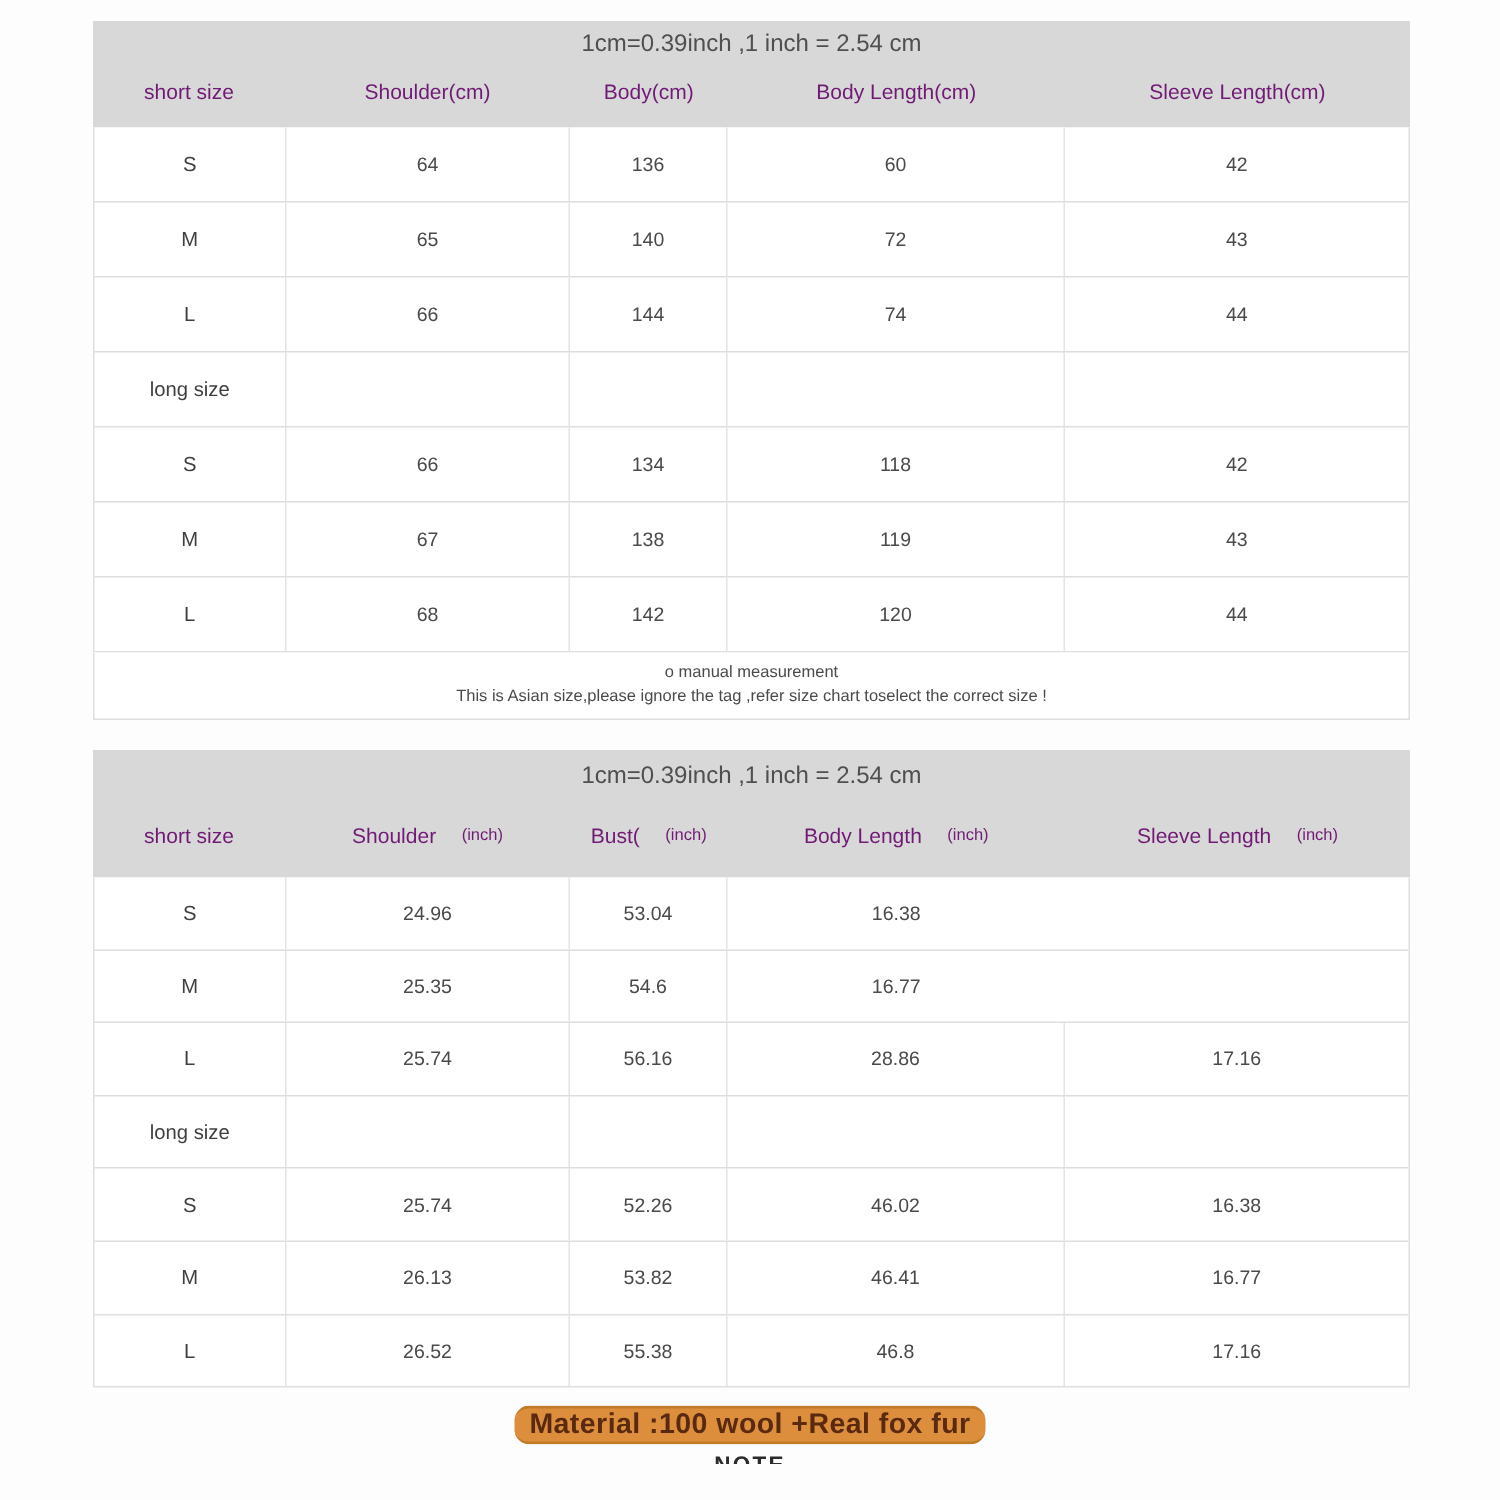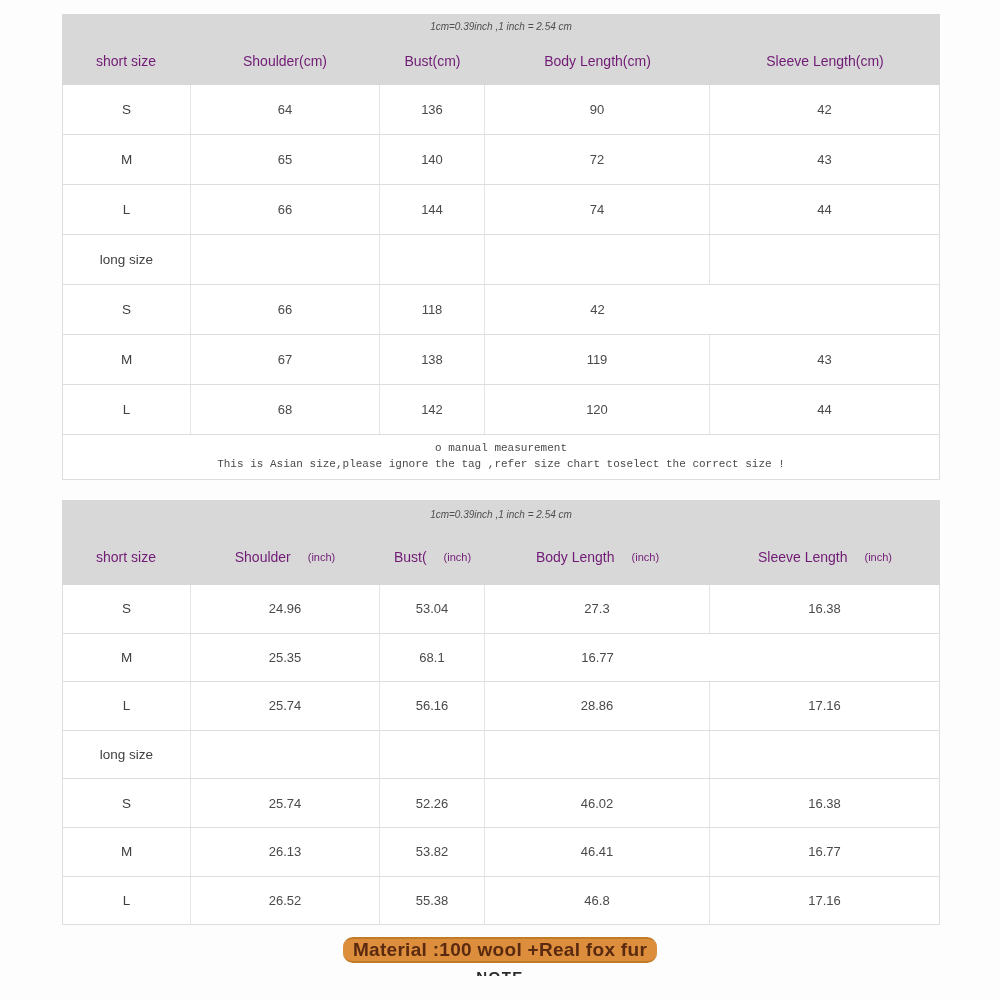--- a/index.html
+++ b/index.html
@@ -1,37 +1,37 @@
 <!DOCTYPE html>
 <html style="--header-bg: #d8d8d8; --highlight-bg: #dd8e3d; --highlight-border: #c07b27; --highlight-text: #5a2a10;"><head>
 <meta charset="utf-8">
 <style>
   html,body{margin:0;padding:0;background:#ffffff;}
   .sheet{position:relative;width:1000px;height:1000px;background:#fdfdfd;
          font-family:"Liberation Sans",sans-serif;color:#3f3f3f;overflow:hidden;}
   .spacer-top{height:14px;}
   .size-table{margin:0 60px 0 62px;width:878px;}
   .thead{background:var(--header-bg,#d8d8d8);}
-  .conv{font-size:10px;color:#4f4f4f;text-align:center;padding-top:7px;height:23px;box-sizing:border-box;font-style:italic;}
+  .conv{font-size:16px;color:#4f4f4f;text-align:center;padding-top:7px;height:23px;box-sizing:border-box;}
   .hrow{display:grid;grid-template-columns:128px 190px 105px 225px 230px;}
   .hcell{display:flex;align-items:center;justify-content:center;font-size:14px;color:#701a75;}
   .hunit{font-size:11px;margin-left:17px;}
   .t1 .hrow{height:48px;}
   .t2 .conv{height:28px;padding-top:9px;}
   .t2 .hrow{height:57px;}
   .tbody{border-left:1px solid #dedede;border-right:1px solid #dedede;background:#ffffff;}
   .trow{display:grid;grid-template-columns:128px 189px 105px 225px 229px;border-bottom:1px solid #dedede;}
   .t1 .trow{height:49px;}
   .t2 .trow{height:47.6px;}
   .tcell{display:flex;align-items:center;justify-content:center;font-size:13px;color:#4a4a4a;
          border-right:1px solid #e4e4e4;overflow:hidden;}
   .tcell:last-child{border-right:none;}
   .tcell.first{color:#3f3f3f;font-size:13.5px;}
   .tfoot{border:1px solid #dedede;border-top:none;background:#ffffff;text-align:center;padding:7px 0 9px;}
-  .fn{font-size:11px;color:#4a4a4a;font-family:Liberation Mono, monospace;}
+  .fn{font-size:11px;color:#4a4a4a;}
   .fn + .fn{margin-top:4px;}
   .gap{height:20px;}
   .material-wrap{text-align:center;margin-top:12px;}
   .material{display:inline-block;background:var(--highlight-bg,#dd8e3d);
             border-top:2px solid var(--highlight-border,#c07b27);
             border-bottom:2px solid var(--highlight-border,#c07b27);
             color:var(--highlight-text,#5a2a10);font-size:19px;font-weight:bold;
             padding:0 10px;letter-spacing:.3px;border-radius:10px;}
   .note-cut{height:8px;overflow:hidden;text-align:center;margin-top:5px;}
   .note-cut span{font-size:15px;font-weight:bold;color:#2b2b2b;letter-spacing:1.5px;}
@@ -46,36 +46,36 @@
     <div class="thead">
       <div class="conv">1cm=0.39inch ,1 inch = 2.54 cm</div>
       <div class="hrow">
           <div class="hcell">
             <span>short size</span>
           </div>
           <div class="hcell">
             <span>Shoulder(cm)</span>
           </div>
           <div class="hcell">
-            <span>Bust(cm)</span>
+            <span>Body(cm)</span>
           </div>
           <div class="hcell">
             <span>Body Length(cm)</span>
           </div>
           <div class="hcell">
             <span>Sleeve Length(cm)</span>
           </div>
         </div>
     </div>
     <div class="tbody">
         <div class="trow">
           <div class="tcell first">S</div>
           <div class="tcell">64</div>
           <div class="tcell">136</div>
-          <div class="tcell">90</div>
+          <div class="tcell">60</div>
           <div class="tcell">42</div>
         </div>
         <div class="trow">
           <div class="tcell first">M</div>
           <div class="tcell">65</div>
           <div class="tcell">140</div>
           <div class="tcell">72</div>
           <div class="tcell">43</div>
         </div>
         <div class="trow">
@@ -88,20 +88,21 @@
         <div class="trow">
           <div class="tcell first">long size</div>
           <div class="tcell"></div>
           <div class="tcell"></div>
           <div class="tcell"></div>
           <div class="tcell"></div>
         </div>
         <div class="trow">
           <div class="tcell first">S</div>
           <div class="tcell">66</div>
+          <div class="tcell">134</div>
           <div class="tcell">118</div>
           <div class="tcell">42</div>
         </div>
         <div class="trow">
           <div class="tcell first">M</div>
           <div class="tcell">67</div>
           <div class="tcell">138</div>
           <div class="tcell">119</div>
           <div class="tcell">43</div>
         </div>
@@ -144,27 +145,26 @@
             <span>Sleeve Length</span>
             <span class="hunit">(inch)</span>
           </div>
         </div>
     </div>
     <div class="tbody">
         <div class="trow">
           <div class="tcell first">S</div>
           <div class="tcell">24.96</div>
           <div class="tcell">53.04</div>
-          <div class="tcell">27.3</div>
           <div class="tcell">16.38</div>
         </div>
         <div class="trow">
           <div class="tcell first">M</div>
           <div class="tcell">25.35</div>
-          <div class="tcell">68.1</div>
+          <div class="tcell">54.6</div>
           <div class="tcell">16.77</div>
         </div>
         <div class="trow">
           <div class="tcell first">L</div>
           <div class="tcell">25.74</div>
           <div class="tcell">56.16</div>
           <div class="tcell">28.86</div>
           <div class="tcell">17.16</div>
         </div>
         <div class="trow">

